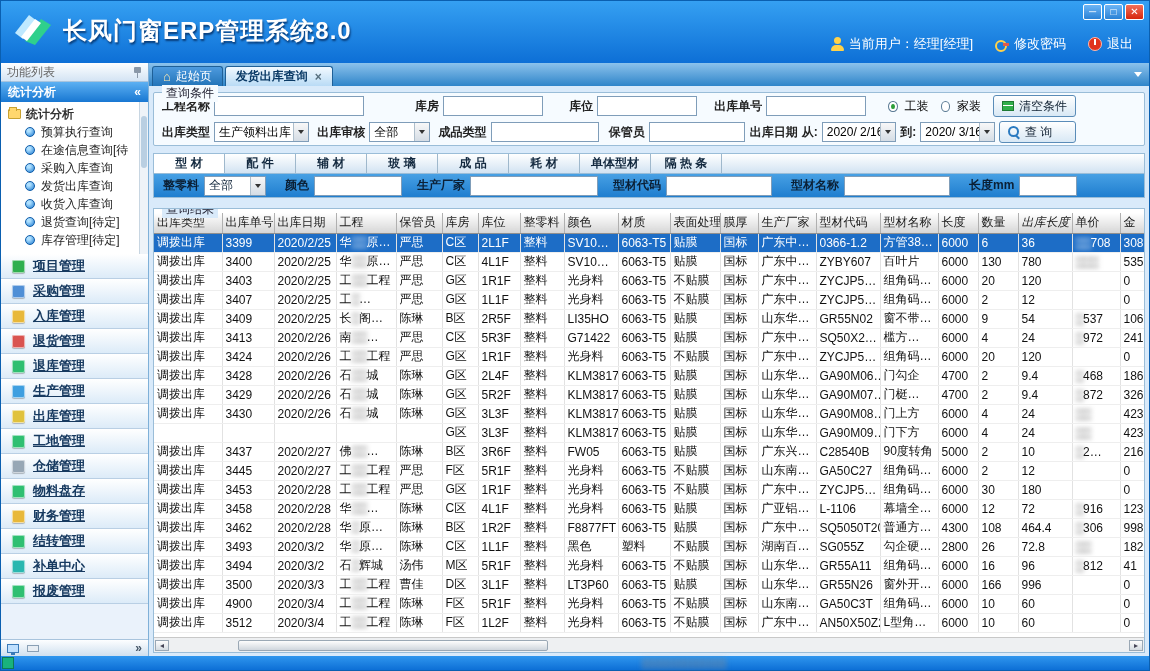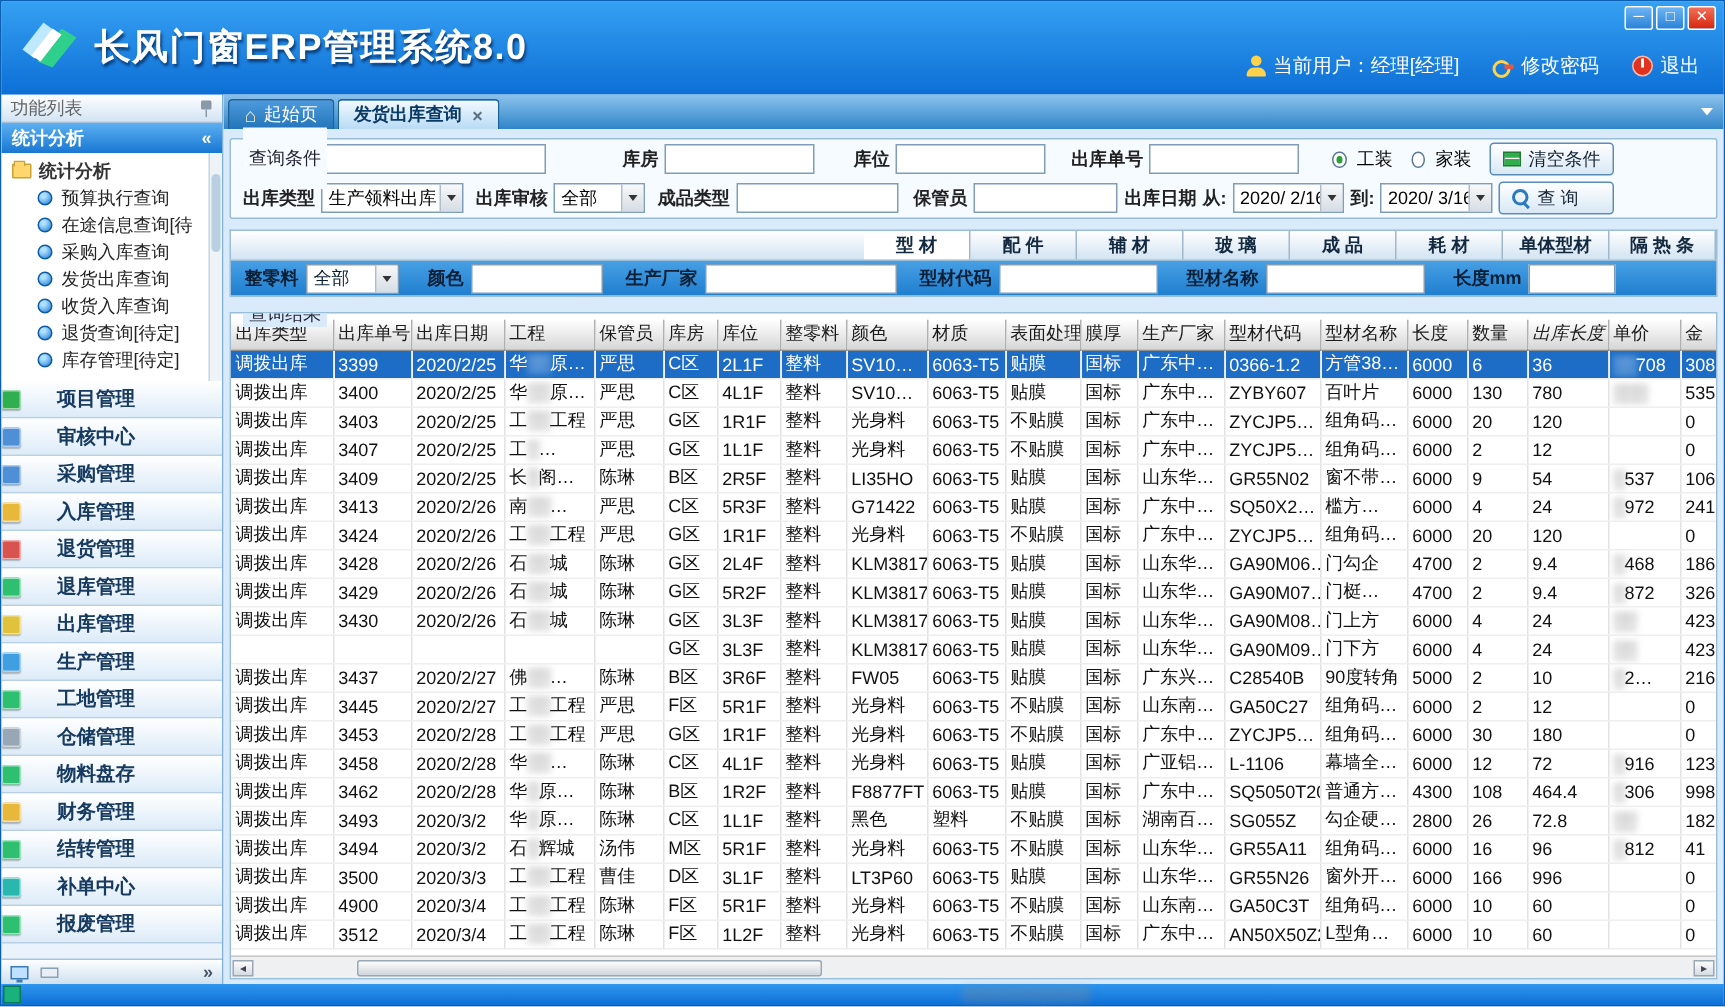--- a/index.html
+++ b/index.html
@@ -38,60 +38,60 @@
   .section-header { flex:0 0 20px; background:linear-gradient(#5cb0f2,#1877d2); color:#fff; font-weight:bold; display:flex; align-items:center; justify-content:space-between; padding:0 7px; font-size:12px; }
   .tree { background:#fff; padding:3px 0 3px 7px; position:relative; flex:0 0 152px; overflow:hidden; }
   .tree-root { display:flex; align-items:center; gap:5px; height:18px; color:#333; font-weight:bold; }
   .folder-icon { width:13px; height:10px; position:relative; display:inline-block; background:#ffd76e; border:1px solid #c8a232; border-radius:1px; }
   .folder-icon::before { content:""; position:absolute; top:-3px; left:0; width:6px; height:3px; background:#ffd76e; border:1px solid #c8a232; border-bottom:none; border-radius:1px 1px 0 0; }
   .tree-item { display:flex; align-items:center; gap:6px; height:18px; padding-left:17px; color:#222; cursor:pointer; white-space:nowrap; }
   .bullet { flex:0 0 10px; width:10px; height:10px; border-radius:50%; background:radial-gradient(circle at 35% 30%, #aee0ff 20%, #1d7ad0); border:1px solid #0d5ba8; }
   .tree-scrollbar { position:absolute; right:0; top:0; bottom:0; width:9px; background:#eef3f8; border-left:1px solid #c8d6e2; }
   .tree-thumb { position:absolute; top:14px; left:1px; width:6px; height:52px; background:#b9cfe2; border-radius:3px; }
   .modules { flex:1; overflow:hidden; }
-  .module { height:25px; background:linear-gradient(#ffffff,#dcebf8); border-bottom:1px solid #b9cfe4; display:flex; align-items:center; gap:24px; font-weight:bold; color:#173a60; font-size:13px; cursor:pointer; }
+  .module { height:25px; background:linear-gradient(#ffffff,#dcebf8); border-bottom:1px solid #b9cfe4; display:flex; align-items:center; gap:8px; padding-left:11px; font-weight:bold; color:#173a60; font-size:13px; cursor:pointer;text-decoration:underline; }
   .module-icon { width:13px; height:13px; border-radius:2px; box-shadow:inset 0 0 0 1px rgba(255,255,255,.55), 0 1px 1px rgba(0,0,0,.25); }
   .sidebar-footer { flex:0 0 17px; background:linear-gradient(#fdfeff,#cfe0ef); border-top:1px solid #a8c4dd; display:flex; align-items:center; gap:8px; padding:0 6px; color:#345; }
   .monitor-icon { width:12px; height:9px; background:#bfe0ff; border:1px solid #3a7ab8; position:relative; display:inline-block; }
   .monitor-icon::after { content:""; position:absolute; left:3px; bottom:-3px; width:4px; height:2px; background:#3a7ab8; }
   .kbd-icon { width:12px; height:7px; background:#e8eef4; border:1px solid #8aa0b5; display:inline-block; }
   .more { margin-left:auto; font-weight:bold; color:#456; cursor:pointer; }
 
   
   .content { flex:1; display:flex; flex-direction:column; background:#d9eafa; min-width:0; overflow:hidden; }
   .tabbar { flex:0 0 23px; background:linear-gradient(#8cc2ec,#2f85c9); display:flex; align-items:flex-end; padding-left:3px; position:relative; }
   .tab { height:20px; padding:0 10px; display:flex; align-items:center; gap:5px; border:1px solid #1e6098; border-bottom:none; border-radius:3px 3px 0 0; margin-right:2px; cursor:pointer; }
   .tab.home { background:linear-gradient(#4d9ade,#2374b8); color:#fff; }
   .tab.active { background:linear-gradient(#f2f9ff,#b9dbf5); color:#0a3a66; font-weight:bold; }
   .home-glyph { color:#ffe9b0; font-size:13px; line-height:1; }
   .tab-close { color:#58707f; font-weight:bold; margin-left:2px; }
   .tab-caret { position:absolute; right:7px; top:9px; width:0; height:0; border-left:4px solid transparent; border-right:4px solid transparent; border-top:5px solid #fff; cursor:pointer; }
 
   .group { position:relative; margin:6px 4px 0; border:1px solid #9abdd8; border-radius:2px; background:#f6fbff; }
-  .group-title { position:absolute; top:-8px; left:8px; background:#f6fbff; padding:12px 4px; color:#223; font-size:12px; }
+  .group-title { position:absolute; top:-8px; left:8px; background:#f6fbff; padding:0 4px; color:#223; font-size:12px; }
   .qrow { display:flex; align-items:center; height:26px; padding:0 8px; gap:4px; white-space:nowrap; }
   .qlabel { color:#222; text-align:right;font-weight:bold; }
   input.box { height:20px; border:1px solid #7f9db9; background:#fff; padding:0 4px; font-family:inherit; font-size:12px; }
   .combo { display:inline-flex; align-items:center; border:1px solid #7f9db9; background:#fff; height:20px; overflow:hidden; }
   .combo .val { padding:0 4px; flex:1; overflow:hidden; white-space:nowrap; }
   .combo .dd { flex:0 0 15px; height:100%; background:linear-gradient(#f8f8f8,#d5dde5); border-left:1px solid #aebecb; display:flex; align-items:center; justify-content:center; cursor:pointer; }
   .dd::after { content:""; width:0; height:0; border-left:3px solid transparent; border-right:3px solid transparent; border-top:4px solid #333; }
   .radio { width:11px; height:11px; border-radius:50%; border:1px solid #5a7a94; background:#fff; display:inline-block; position:relative; cursor:pointer; }
   .radio.checked::after { content:""; position:absolute; inset:2px; border-radius:50%; background:#2d9e3a; }
   .rlabel { margin:0 8px 0 3px; }
   .btn { height:22px; padding:0 8px; display:inline-flex; align-items:center; gap:5px; border:1px solid #5a8cb8; border-radius:3px; background:linear-gradient(#ffffff,#d8e8f5); color:#123; cursor:pointer; font-size:12px; }
   .grid-icon { width:12px; height:10px; display:inline-block; background:
       linear-gradient(#2fae4a,#2fae4a) 0 0/12px 3px no-repeat,
       linear-gradient(#fff,#fff) 0 3px/12px 1px no-repeat,
       linear-gradient(#2fae4a,#2fae4a); border:1px solid #1e7a33; }
   .mag-icon { width:12px; height:12px; position:relative; display:inline-block; }
   .mag-icon::before { content:""; position:absolute; left:0; top:0; width:7px; height:7px; border:2px solid #2a7ac0; border-radius:50%; }
   .mag-icon::after { content:""; position:absolute; right:0; bottom:0; width:5px; height:2px; background:#2a7ac0; transform:rotate(45deg); }
 
-  .mtabs { display:flex; height:20px; margin:7px 4px 0; background:linear-gradient(#ffffff,#d2e3f2); border:1px solid #9abdd8; border-bottom:none;justify-content:flex-end; }
+  .mtabs { display:flex; height:20px; margin:7px 4px 0; background:linear-gradient(#ffffff,#d2e3f2); border:1px solid #9abdd8; border-bottom:none; }
   .mtab { width:71px; text-align:center; line-height:19px; font-weight:bold; color:#13293f; border-right:1px solid #9fb8cc; cursor:pointer; white-space:nowrap; overflow:hidden; }
   .mtab.active { background:#fff; }
 
   .filter { height:25px; margin:0 4px; background:linear-gradient(#47a0e4,#1f7ecf); border:1px solid #9abdd8; display:flex; align-items:center; gap:5px; padding:0 9px; color:#0b2036; font-weight:bold; white-space:nowrap; }
   .filter input.box, .filter .combo { font-weight:normal; }
 
   .results { flex:1; position:relative; margin:10px 4px 3px; border:1px solid #9abdd8; background:#fff; display:flex; flex-direction:column; overflow:hidden; }
   .results-title { position:absolute; top:-8px; left:8px; background:#d9eafa; padding:0 4px; color:#223; z-index:2; }
   .table-clip { flex:1; overflow:hidden; margin-top:4px; }
   table { border-collapse:collapse; table-layout:fixed; width:996px; }
@@ -193,45 +193,41 @@
             <div class="tree-thumb"></div>
           </div>
       </div>
       <div class="modules">
           <div class="module">
             <span class="module-icon" style="background: rgb(47, 175, 79);"></span>
             <span>项目管理</span>
           </div>
           <div class="module">
             <span class="module-icon" style="background: rgb(79, 143, 214);"></span>
-            <span>审核中心</span>
-          </div>
-          <div class="module">
-            <span class="module-icon" style="background: rgb(79, 143, 214);"></span>
             <span>采购管理</span>
           </div>
           <div class="module">
             <span class="module-icon" style="background: rgb(232, 184, 58);"></span>
             <span>入库管理</span>
           </div>
           <div class="module">
             <span class="module-icon" style="background: rgb(217, 83, 79);"></span>
             <span>退货管理</span>
           </div>
           <div class="module">
             <span class="module-icon" style="background: rgb(47, 191, 113);"></span>
             <span>退库管理</span>
           </div>
           <div class="module">
+            <span class="module-icon" style="background: rgb(63, 159, 224);"></span>
+            <span>生产管理</span>
+          </div>
+          <div class="module">
             <span class="module-icon" style="background: rgb(224, 194, 61);"></span>
             <span>出库管理</span>
-          </div>
-          <div class="module">
-            <span class="module-icon" style="background: rgb(63, 159, 224);"></span>
-            <span>生产管理</span>
           </div>
           <div class="module">
             <span class="module-icon" style="background: rgb(47, 191, 113);"></span>
             <span>工地管理</span>
           </div>
           <div class="module">
             <span class="module-icon" style="background: rgb(151, 167, 181);"></span>
             <span>仓储管理</span>
           </div>
           <div class="module">

